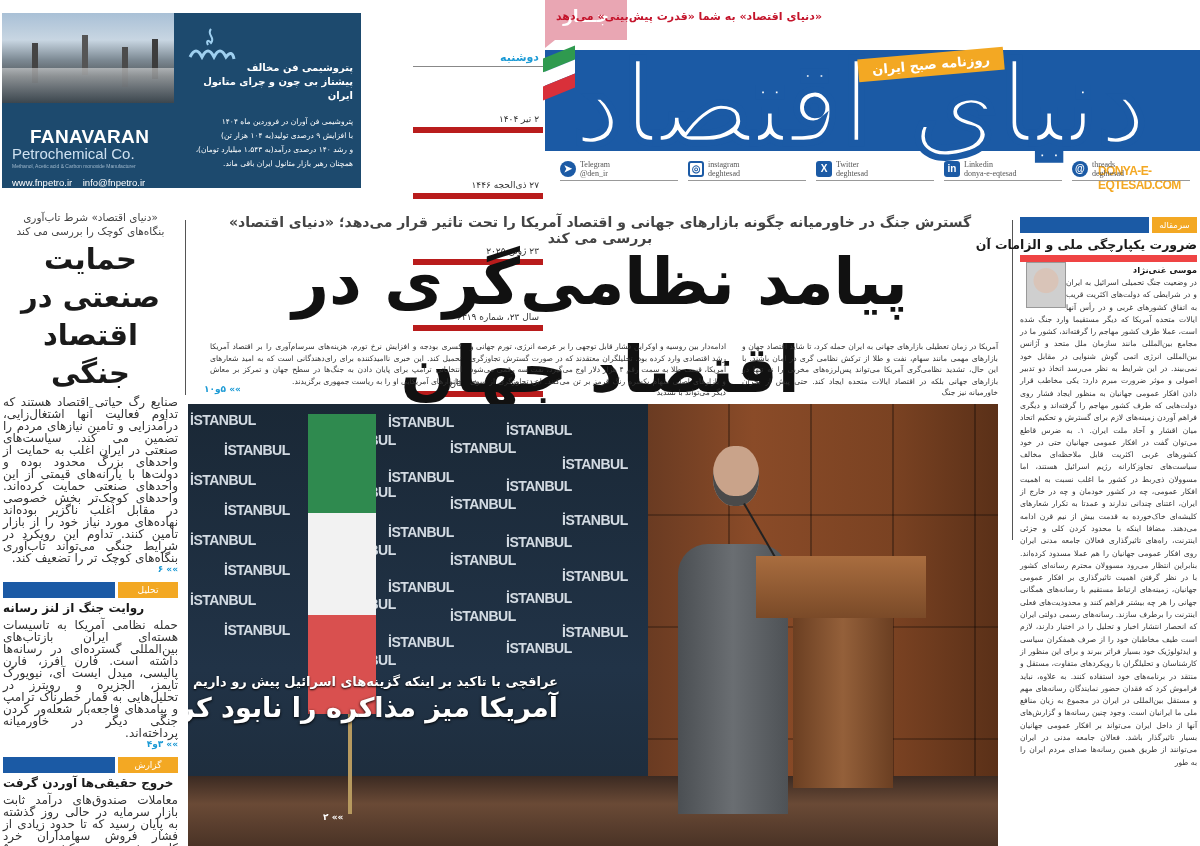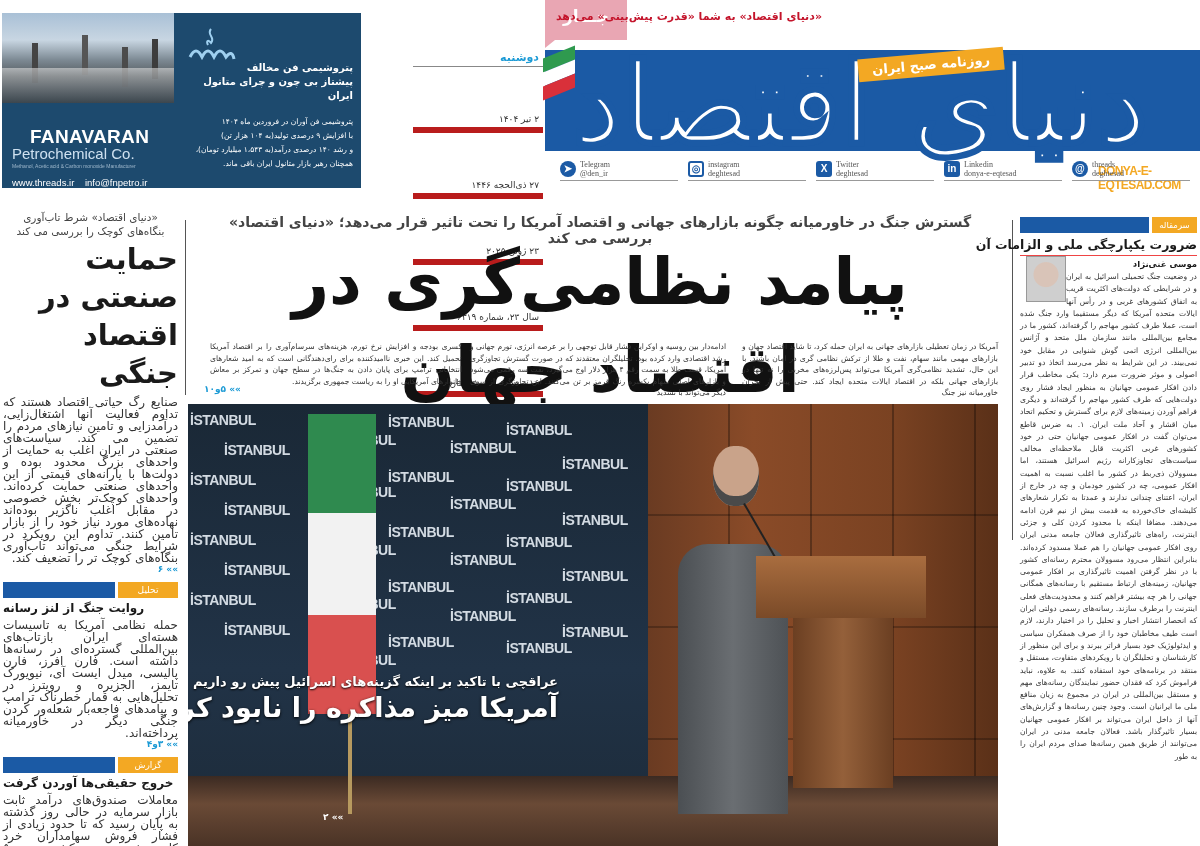--- a/index.html
+++ b/index.html
@@ -76,56 +76,56 @@
     .podium-top { position: absolute; left: 568px; top: 152px; width: 170px; height: 62px; background: linear-gradient(180deg, #a96d3f, #7a4a28); }
     .podium-stem { position: absolute; left: 605px; top: 214px; width: 100px; height: 170px; background: linear-gradient(90deg, #6b3f22, #94603a, #6b3f22); }
     .mic { position: absolute; left: 590px; top: 90px; width: 2px; height: 70px; background: #222; transform: rotate(-30deg); transform-origin: bottom; }
     .caption-kicker { position: absolute; right: 440px; top: 270px; color: #fff; font-size: 13px; font-weight: bold; text-shadow: 0 1px 2px #000; white-space: nowrap; }
     .caption-title { position: absolute; right: 440px; top: 288px; color: #fff; font-size: 27px; font-weight: bold; text-shadow: 0 1px 3px #000; white-space: nowrap; }
     .caption-ref { position: absolute; left: 135px; top: 408px; color: #fff; font-size: 9px; font-weight: bold; }
 
     
     .leftcol { position: absolute; left: 3px; top: 210px; width: 175px; direction: rtl; }
     .lc-kicker { text-align: center; font-size: 10.5px; color: #444; line-height: 14px; }
-    .lc-title { text-align: right; font-size: 29px; font-weight: bold; line-height: 38px; margin-top: 2px; }
+    .lc-title { text-align: center; font-size: 29px; font-weight: bold; line-height: 38px; margin-top: 2px; }
     .lc-body { font-size: 12px; line-height: 12px; color: #333; text-align: justify; margin-top: 4px; }
     .sec-bar { display: flex; height: 16px; margin-top: 8px; }
     .sec-bar .lbl { width: 60px; background: #f3a823; color: #fff; font-size: 9px; text-align: center; line-height: 16px; }
     .sec-bar .blue { flex: 1; background: #1b5aa5; margin-right: 3px; position: relative; }
     .sec-bar .blue::after { content:"«"; position:absolute; left: -2px; top: -5px; color:#1b5aa5; font-size: 20px; transform: translateX(-12px); }
     .sub-title { text-align: left; font-size: 12px; font-weight: bold; margin: 3px 0 2px; }
     .picks { margin-top: 8px; background: #fff2d6; }
     .picks-head { height: 22px; background: linear-gradient(180deg,#f7b733,#f3a823); color: #fff; font-size: 11px; font-weight: bold; text-align: right; padding-right: 12px; line-height: 22px; position: relative; }
     .picks-head::before { content:"⌄"; position:absolute; left: 14px; top: -10px; color: #1b5aa5; font-size: 28px; font-weight: bold; }
     .pick { display: flex; align-items: center; gap: 4px; height: 18px; border-bottom: 1px solid #c7c7c7; background: #f0f0f0; padding-right: 2px; }
     .pick .num { width: 16px; height: 14px; background: #1b5aa5; color: #fff; font-size: 9px; font-weight: bold; text-align: center; line-height: 14px; flex: none; }
     .pick .t { font-size: 10px; font-weight: bold; white-space: nowrap; overflow: hidden; }
     .vrule { position: absolute; width: 1px; background: #555; }
 
     
     .rightcol { position: absolute; left: 1020px; top: 217px; width: 177px; direction: rtl; }
     .rc-bar { display: flex; height: 16px; }
     .rc-bar .lbl { width: 45px; background: #f3a823; color: #fff; font-size: 8.5px; text-align: center; line-height: 16px; }
     .rc-bar .blue { flex: 1; background: #1b5aa5; margin-right: 3px; }
-    .rc-title { font-size: 12.5px; font-weight: bold; margin-top: 4px; white-space: nowrap; border-bottom: 1px solid #ef4444; padding-bottom: 3px; }
+    .rc-title { font-size: 12.5px; font-weight: bold; margin-top: 4px; white-space: nowrap; border-bottom: 7px solid #ef4444; padding-bottom: 3px; }
     .rc-author { font-size: 8.5px; font-weight: bold; margin: 3px 0 2px; }
     .rc-portrait { float: left; width: 40px; height: 46px; margin: 0 0 4px 6px; background: radial-gradient(circle at 50% 40%, #d9c4b8 0 12px, #cfcfcf 13px 100%), #ddd; border: 1px solid #999; }
     .rc-body { font-size: 7.6px; line-height: 12.3px; color: #333; text-align: justify; }
   </style>
 </head>
 <body>
 
 <div class="ad">
   <div class="ad-left">
     <div class="ad-photo"></div>
     <div class="ad-brand">FANAVARAN</div>
     <div class="ad-brand2">Petrochemical Co.</div>
     <div class="ad-tiny">Methanol, Acetic acid &amp; Carbon monoxide Manufacturer</div>
     <div class="ad-web">
-      <span>www.threads.ir</span>&nbsp;&nbsp;&nbsp;
+      <span>www.fnpetro.ir</span>&nbsp;&nbsp;&nbsp;
       <span>info@fnpetro.ir</span>
     </div>
   </div>
   <div class="ad-right">
     <svg class="ad-logo" viewBox="0 0 50 38">
       <path d="M25 2 C20 8 30 10 25 16 C22 12 20 14 22 18" stroke="#9fd0f0" stroke-width="2" fill="none"></path>
       <path d="M4 30 Q10 18 16 30 Q22 18 28 30 Q34 18 40 30 Q46 22 48 32" stroke="#9fd0f0" stroke-width="3" fill="none"></path>
     </svg>
     <div class="ad-head1">پتروشیمی فن مخالف</div>
     <div class="ad-head2">پیشتاز بی چون و چرای متانول ایران</div>

